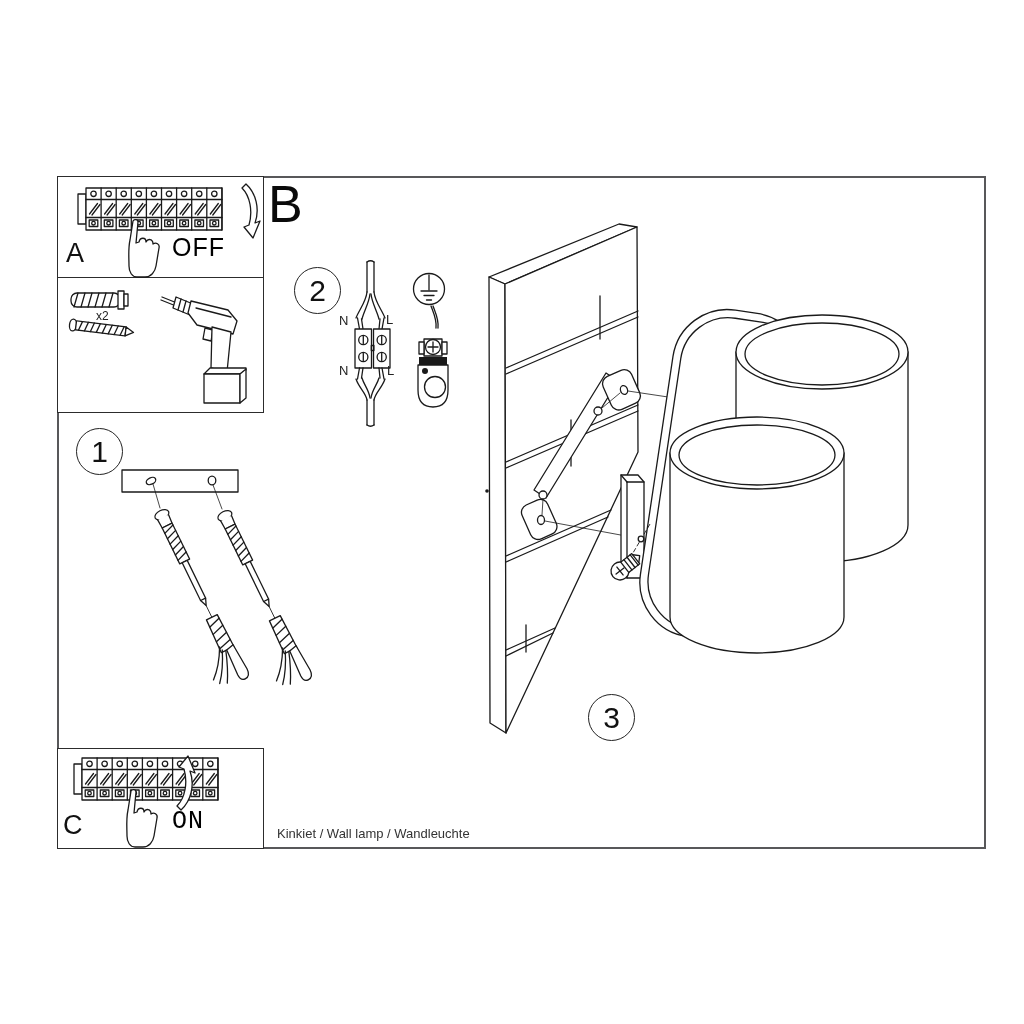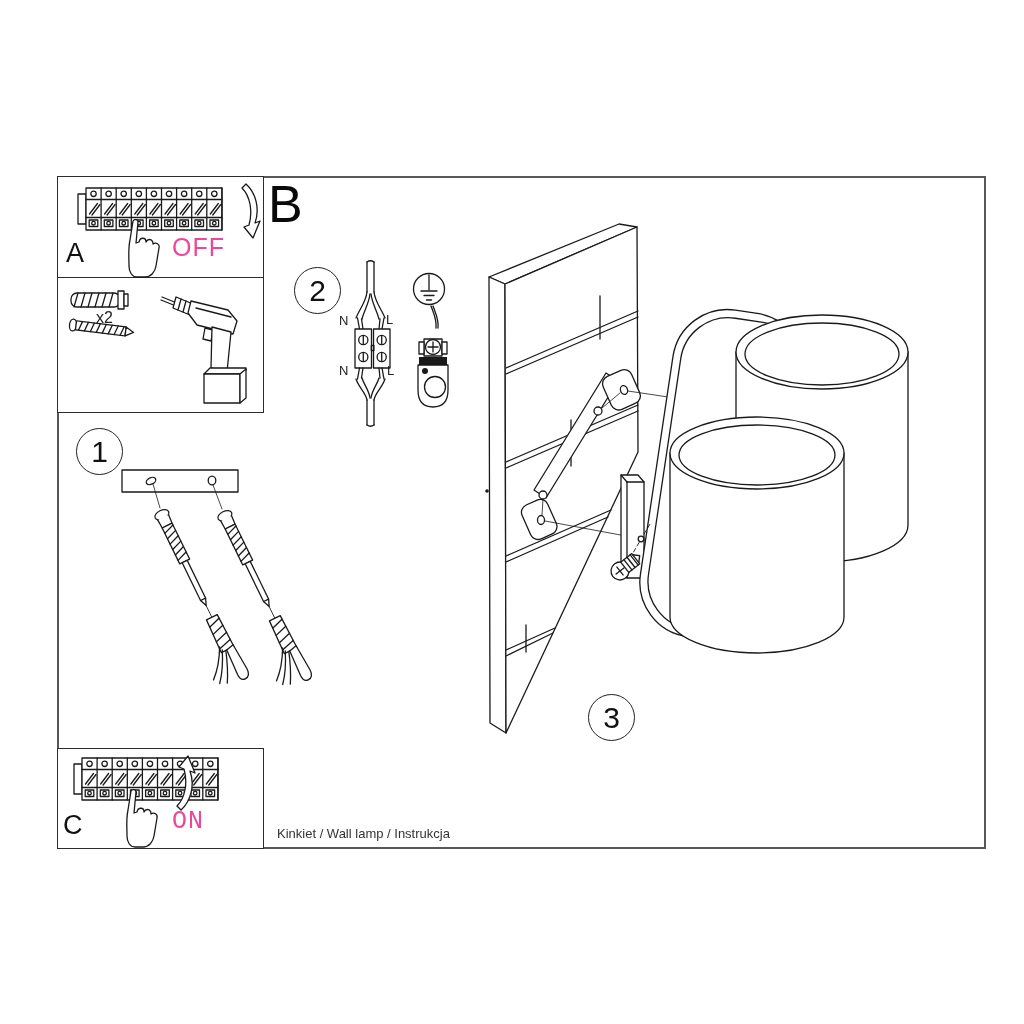--- a/index.html
+++ b/index.html
@@ -6,23 +6,23 @@
   .page{position:relative;width:1024px;height:1024px;background:#fff;overflow:hidden;
         font-family:"Liberation Sans",sans-serif;color:#111;}
   .abs{position:absolute;}
   .frame{left:57px;top:176px;width:929px;height:673px;border:2px solid #58585a;box-sizing:border-box;}
   .panel{border:1.6px solid #2c2c2c;box-sizing:border-box;background:#fff;}
   .panel-a{left:57px;top:176px;width:207px;height:102px;}
   .panel-tools{left:57px;top:277px;width:207px;height:136px;}
   .panel-c{left:57px;top:748px;width:207px;height:101px;}
   .letter{font-size:27px;color:#111;}
   .letter-b{font-size:52px;color:#0a0a0a;}
-  .switch-label{font-size:25px;letter-spacing:1px;color:#ec4899;}
+  .switch-label{font-size:25px;letter-spacing:1px;color:#000000;}
   .small-label{font-size:13px;color:#222;}
-  .qty-label{font-size:16px;color:#222;}
+  .qty-label{font-size:12px;color:#222;}
   .circle-num{width:45px;height:45px;border:1.7px solid #222;border-radius:50%;
               display:flex;align-items:center;justify-content:center;font-size:30px;background:#fff;}
   .footer-line{font-size:13px;color:#333;}
   svg.art{left:0;top:0;width:1024px;height:1024px;fill:none;stroke:#1a1a1a;
           stroke-width:1.3;stroke-linecap:round;stroke-linejoin:round;}
   svg.art .f{fill:#fff;}
   svg.art .k{fill:#1a1a1a;stroke:none;}
   svg.art .thin{stroke-width:0.8;}
   svg.art .dash{stroke-dasharray:4 3;stroke-width:0.9;}
 </style>
@@ -290,14 +290,14 @@
 
   <div class="abs circle-num" style="left:76px;top:428px;">1</div>
   <div class="abs circle-num" style="left:294px;top:267px;">2</div>
   <div class="abs circle-num" style="left:588px;top:694px;">3</div>
 
   <div class="abs small-label" style="left:339px;top:313px;">N</div>
   <div class="abs small-label" style="left:386px;top:312px;">L</div>
   <div class="abs small-label" style="left:339px;top:363px;">N</div>
   <div class="abs small-label" style="left:387px;top:363px;">L</div>
 
-  <div class="abs footer-line" style="left:277px;top:826px;">Kinkiet / Wall lamp / Instrukcja</div>
+  <div class="abs footer-line" style="left:277px;top:826px;">Kinkiet / Wall lamp / Wandleuchte</div>
 </div>
 
 </body></html>

